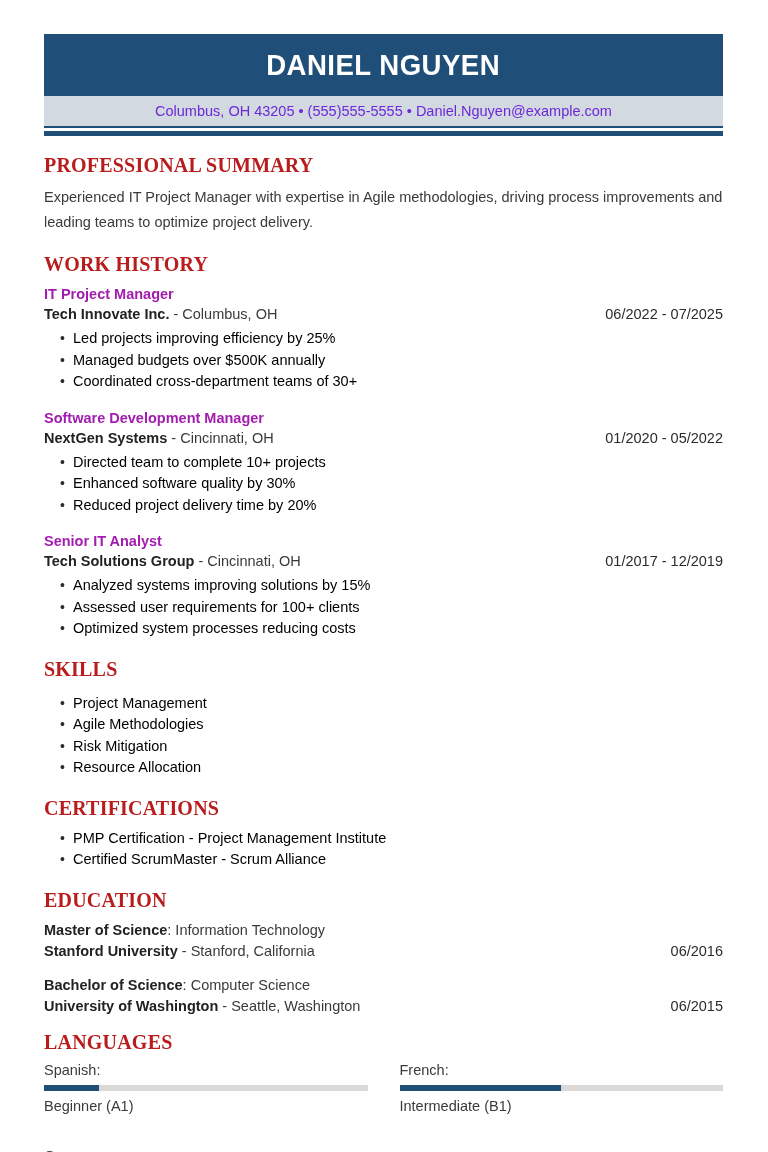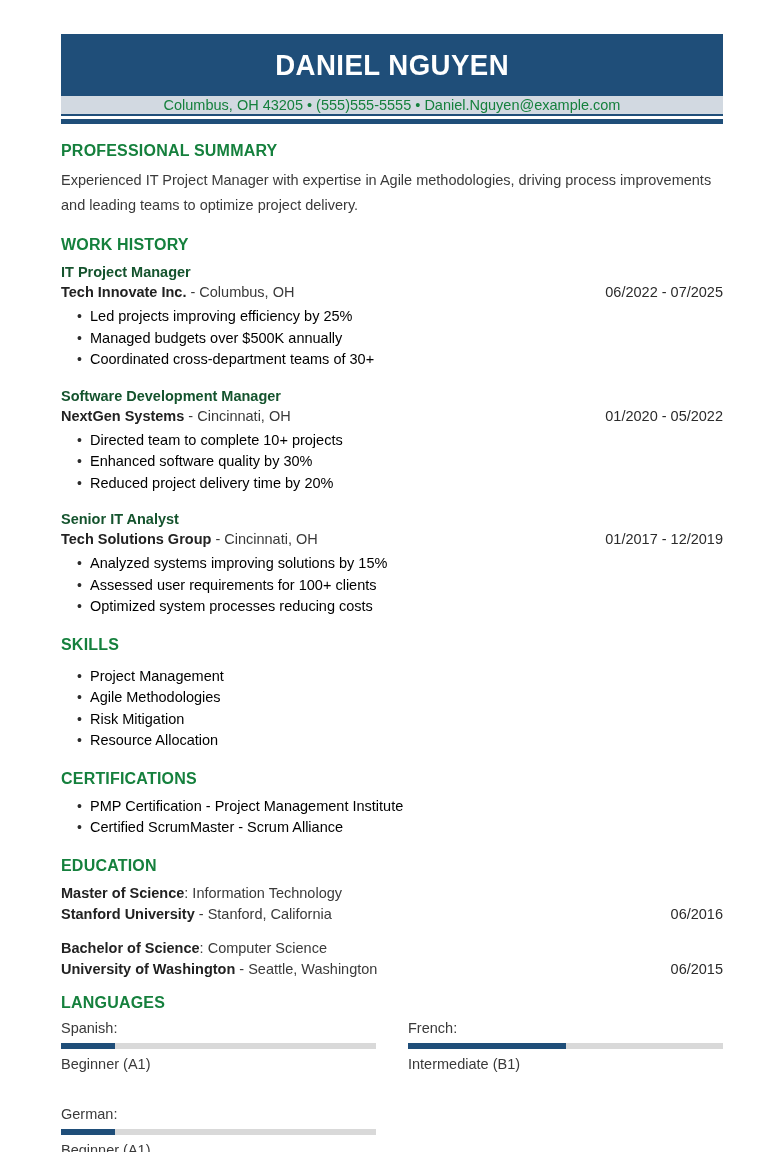--- a/index.html
+++ b/index.html
@@ -7,21 +7,21 @@
   body {
     width: 768px;
     height: 1152px;
     font-family: "Liberation Sans", "DejaVu Sans", sans-serif;
     color: #3a3a3a;
     overflow: hidden;
   }
   .page {
     width: 768px;
     height: 1152px;
-    padding: 34px 45px 0 61px;
+    padding: 34px 45px 0 44px;
     background: #fff;
   }
 
   
   .name-banner {
     background: #1f4e79;
     height: 62px;
     display: flex;
     align-items: center;
     justify-content: center;
@@ -30,54 +30,55 @@
     color: #ffffff;
     font-size: 30px;
     font-weight: 700;
     letter-spacing: 0.5px;
     display: inline-block;
     transform: scaleX(0.92);
     white-space: nowrap;
   }
   .contact-bar {
     background: #d2d9e1;
-    height: 18px;
+    height: 30px;
     display: flex;
     align-items: center;
     justify-content: center;
     font-size: 14.5px;
-    color: #15803d;
+    color: #6d28d9;
   }
   .double-rule {
     border-top: 2px solid #1f4e79;
     border-bottom: 5px solid #1f4e79;
     height: 10px;
     background: #ffffff;
   }
 
   
   .section { margin-top: 18px; }
   .section-title {
-    font-size: 16px;
+    font-size: 20px;
     font-weight: 700;
-    color: #15803d;
+    color: #b91c1c;
     letter-spacing: 0.2px;
     margin-bottom: 8px;
+    font-family: Liberation Serif, serif;
   }
   .summary-text {
     font-size: 14.5px;
     line-height: 25px;
     color: #3a3a3a;
   }
 
   
   .job { margin-bottom: 15px; }
   .job-role {
     font-weight: 700;
-    color: #14532d;
+    color: #a21caf;
     font-size: 14.5px;
     line-height: 20px;
   }
   .job-line2 {
     display: flex;
     justify-content: space-between;
     align-items: baseline;
     font-size: 14.5px;
     line-height: 20px;
   }

